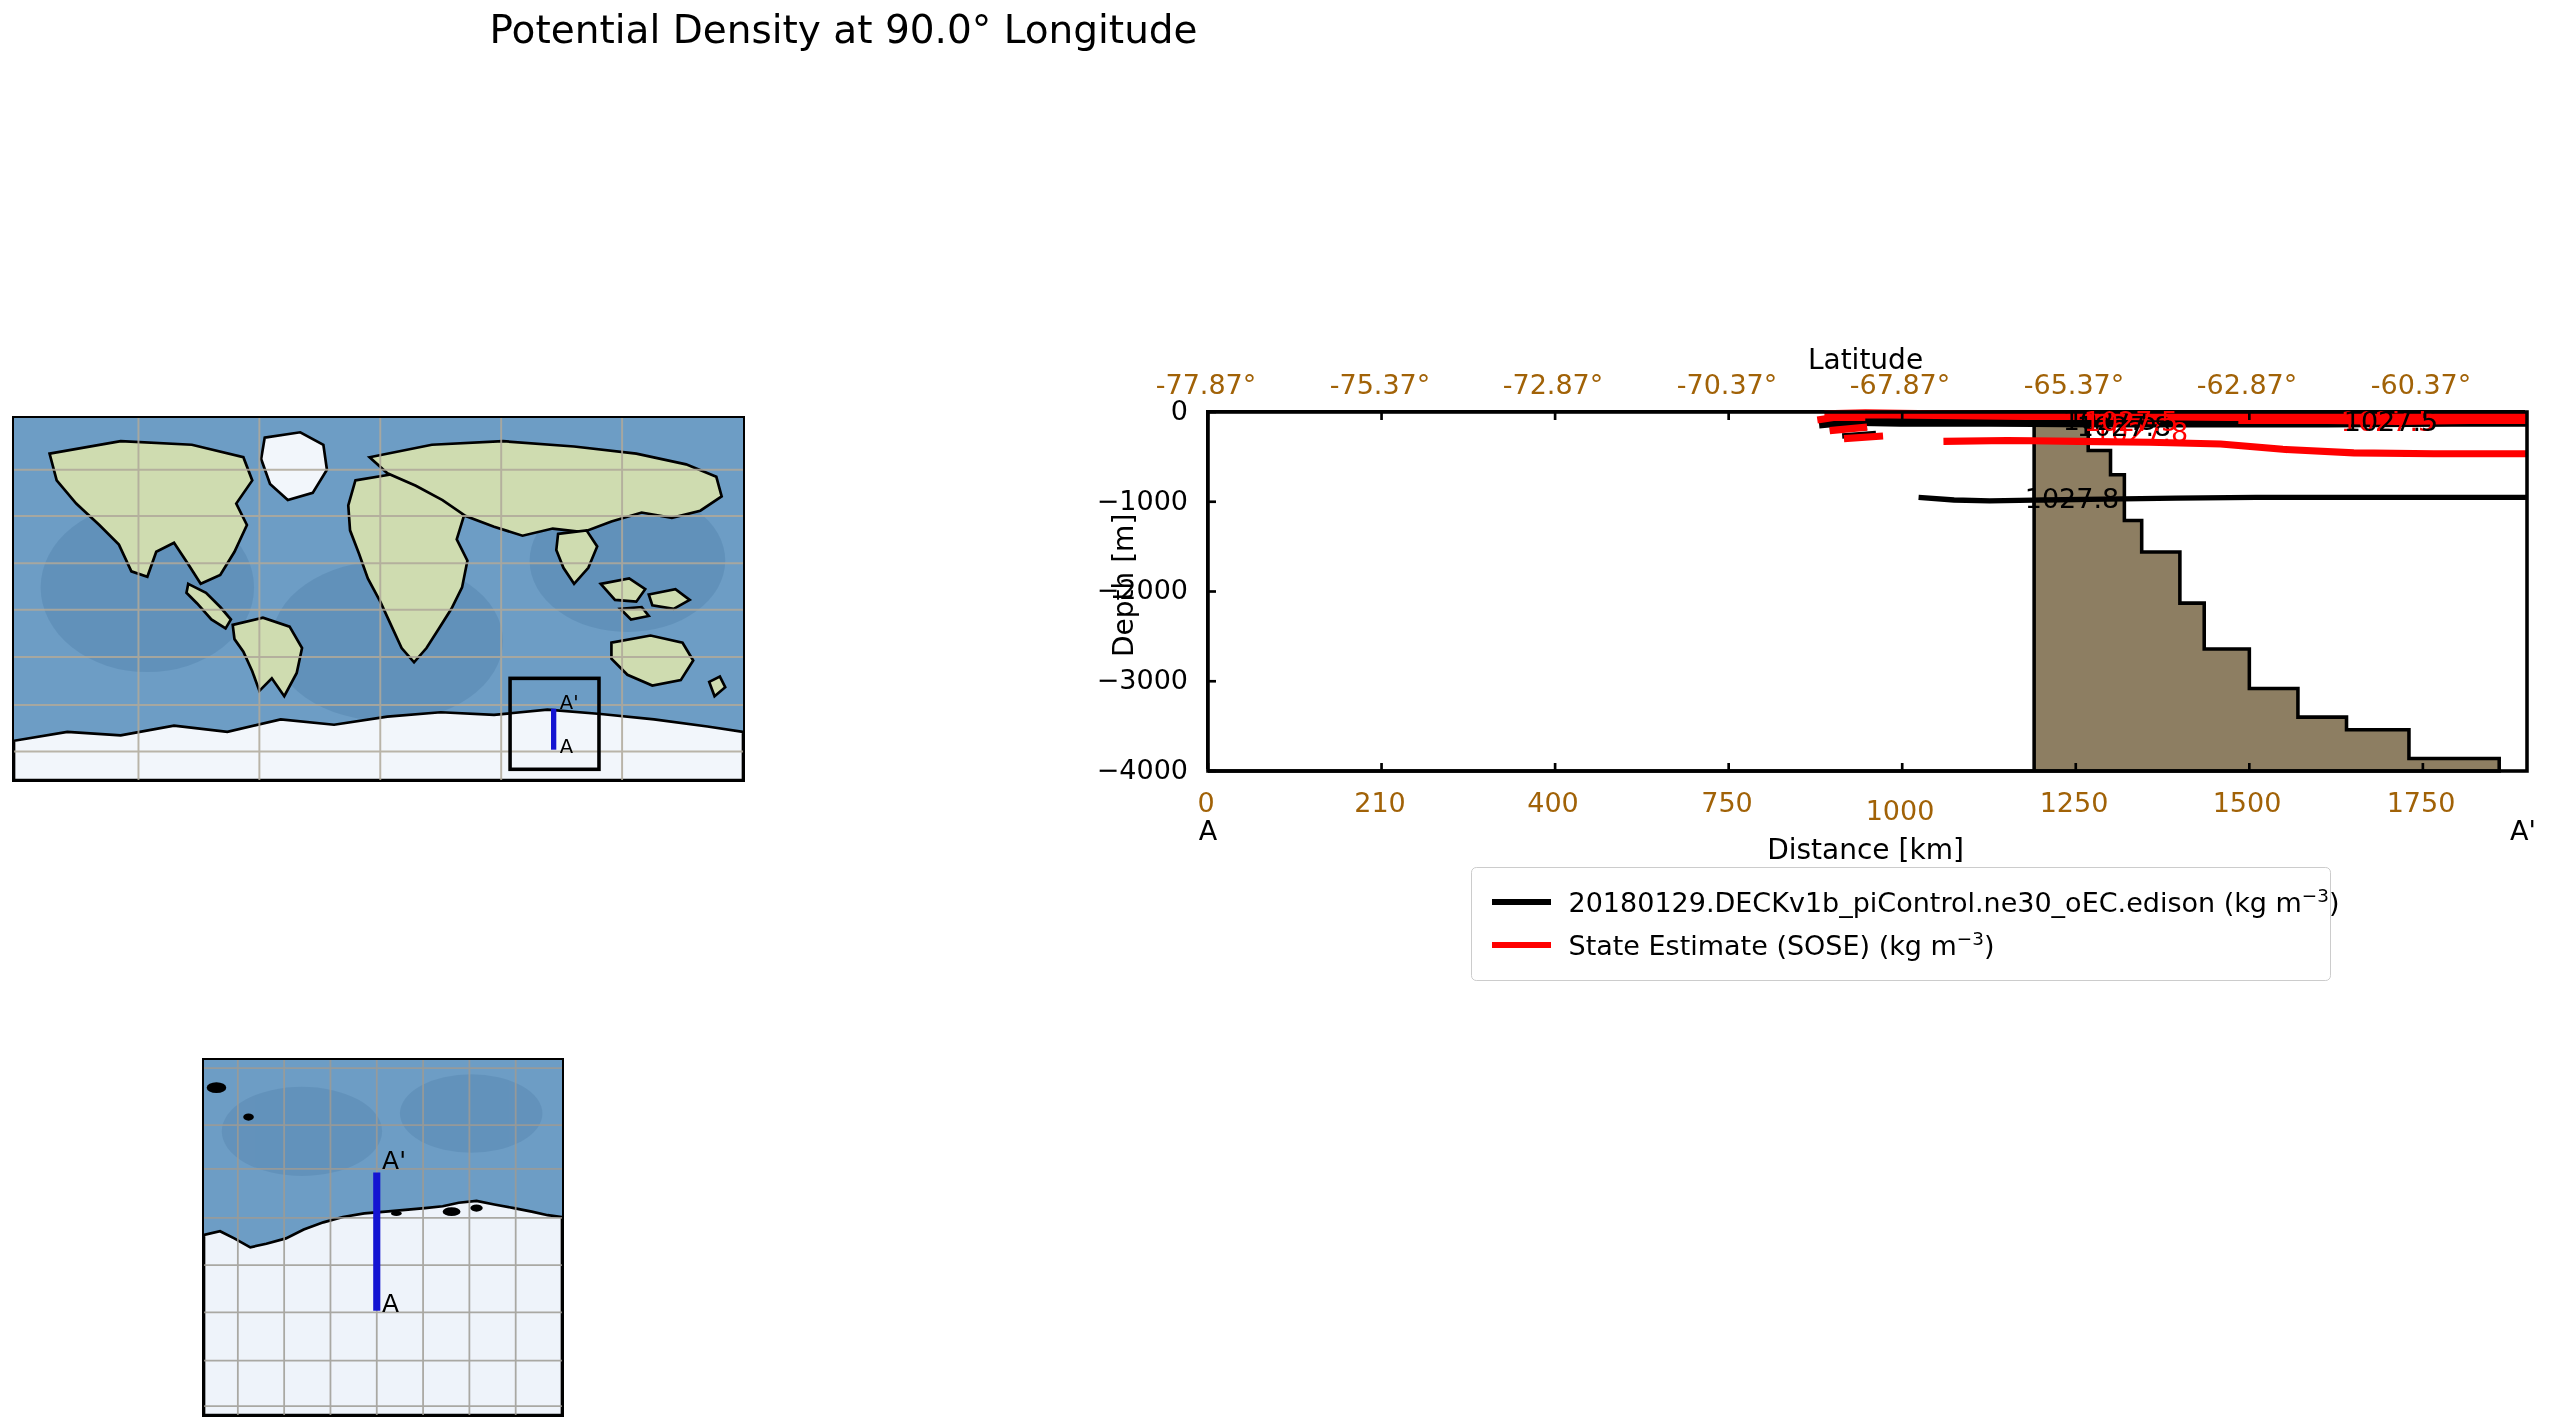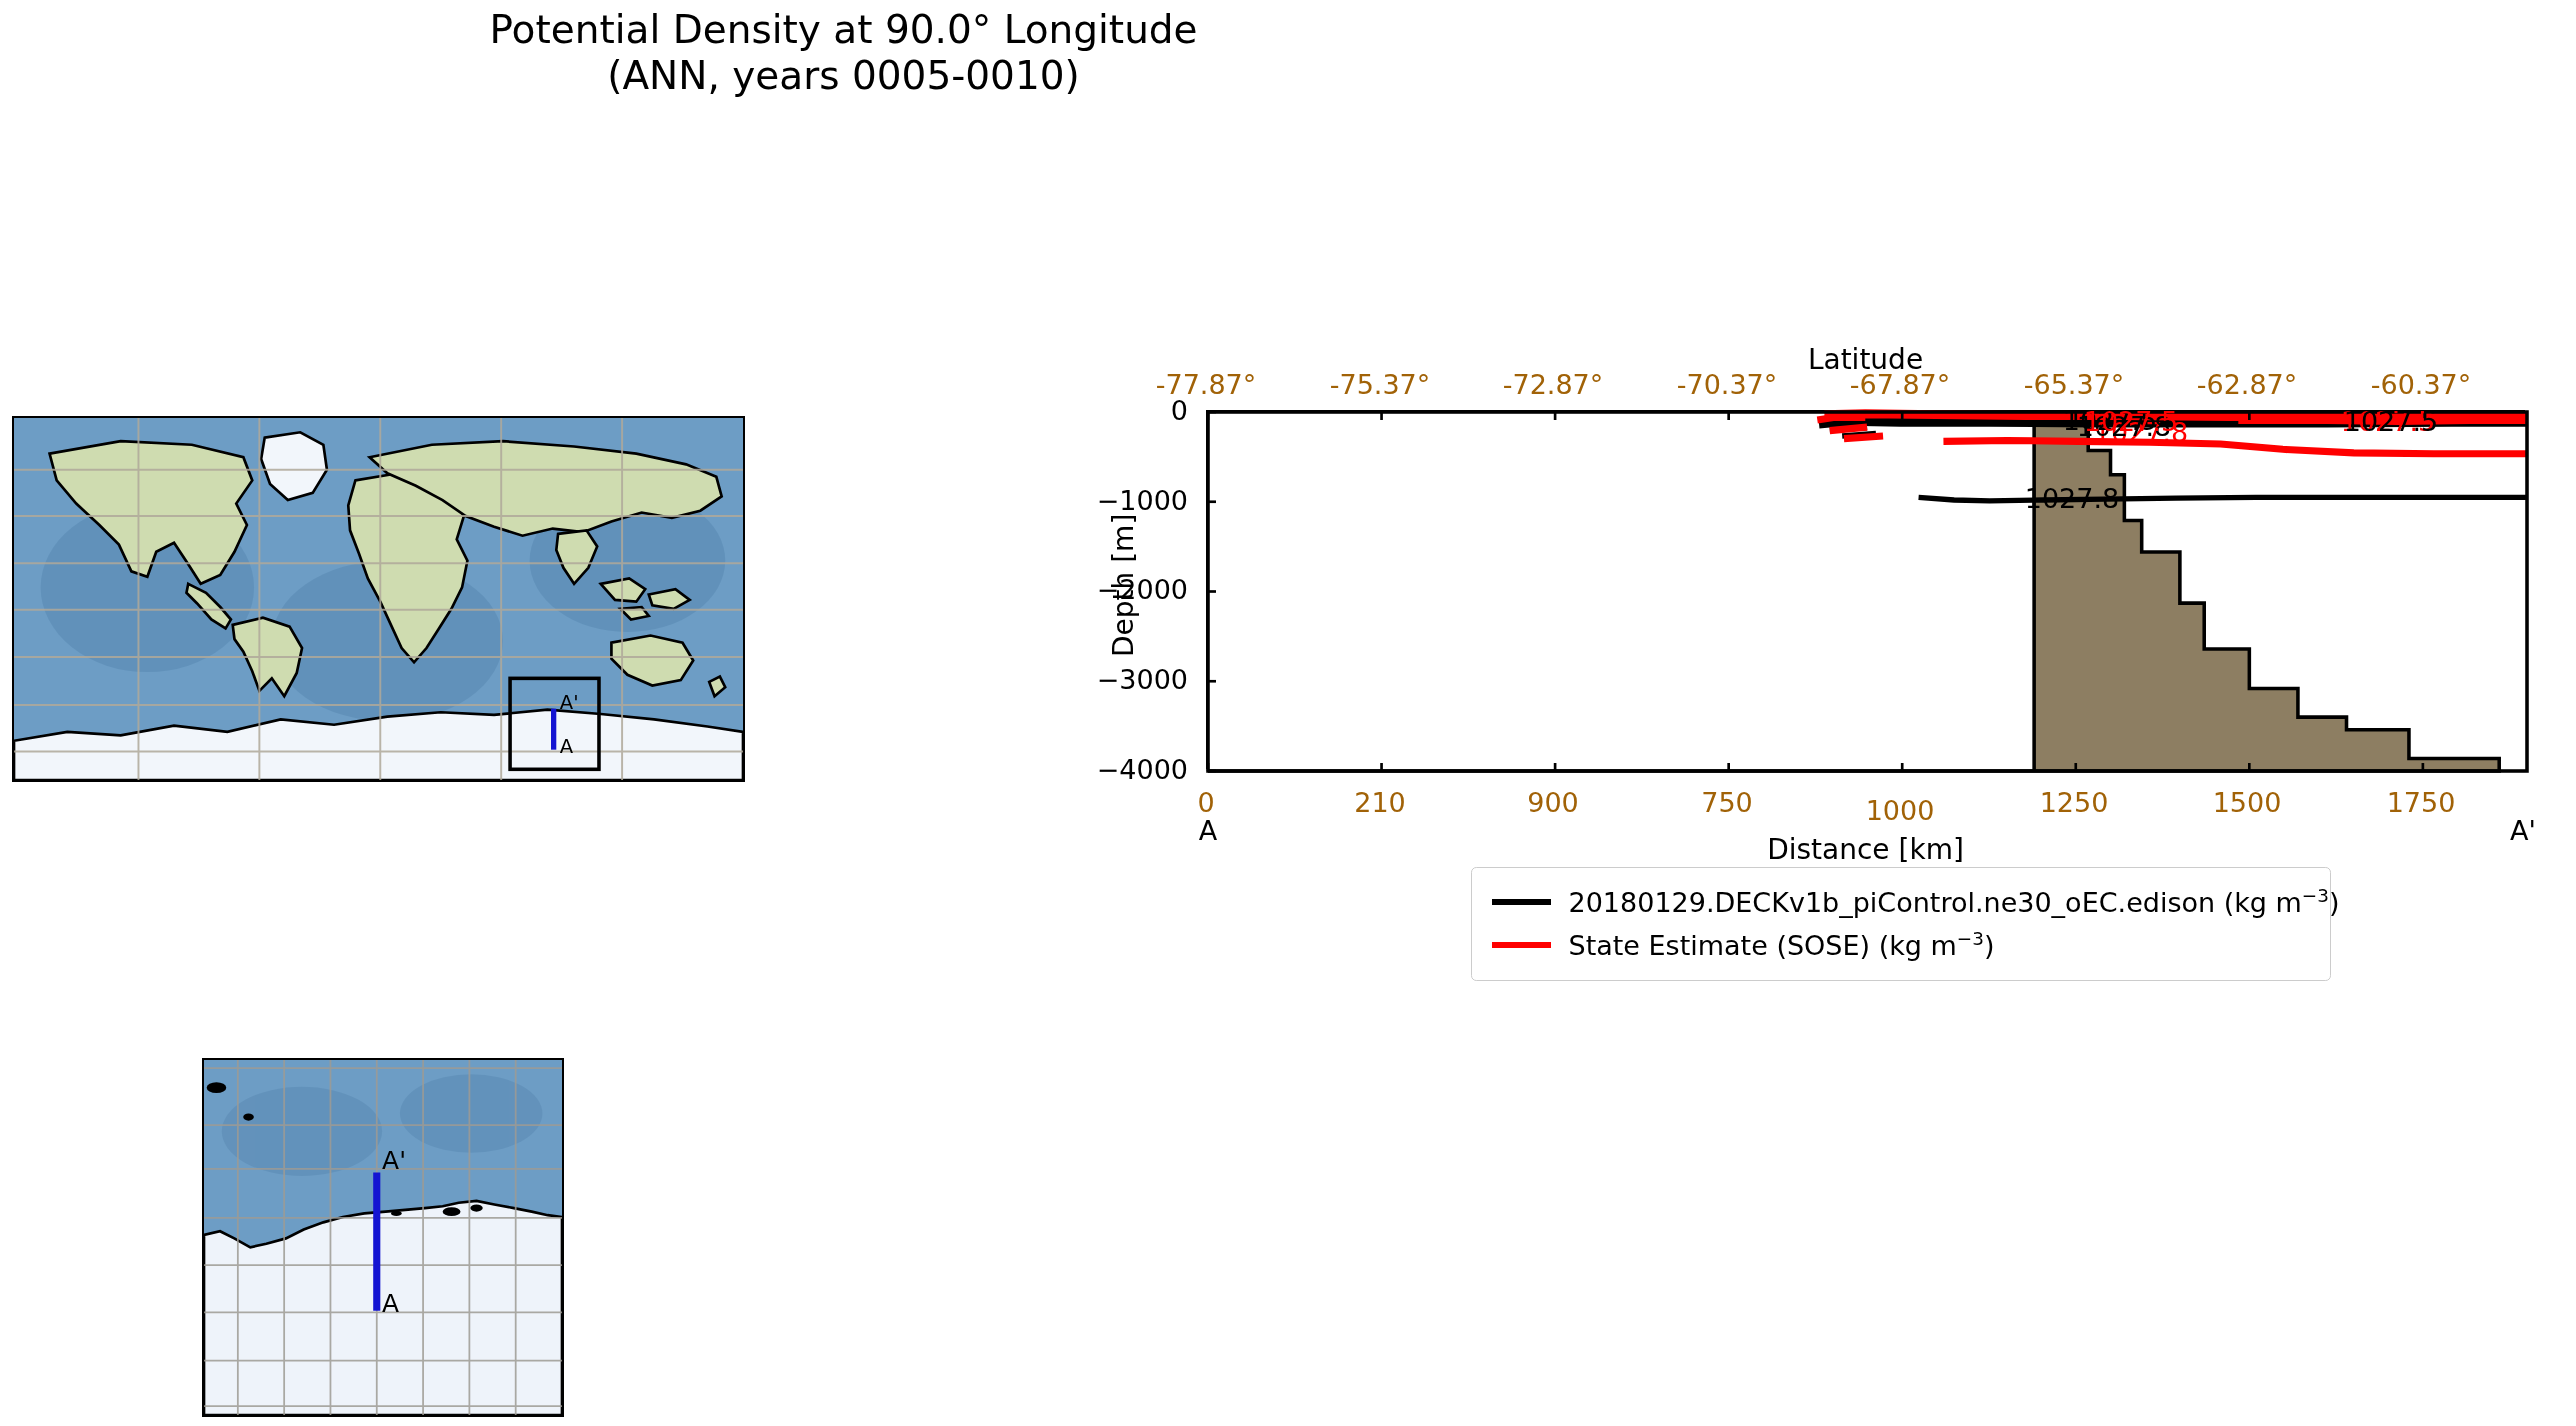--- a/index.html
+++ b/index.html
@@ -164,21 +164,20 @@
     font-size: 27px;
     white-space: nowrap;
     transform: translate(-50%, -50%);
   }
 </style>
 </head>
 <body>
 
 <div id="figure-title">
   <span class="tline">Potential Density at 90.0° Longitude</span>
-  <span class="tline">(ANN, years 0005-0010)</span>
 </div>
 
 <div class="panel" id="world-map-panel">
   <svg id="world-map-svg" viewBox="0 0 820 406" preserveAspectRatio="none">
     <rect x="0" y="0" width="820" height="406" fill="#6d9dc5"></rect>
 
     <g opacity="0.18">
       <ellipse cx="150" cy="190" rx="120" ry="95" fill="#2f5f8a"></ellipse>
       <ellipse cx="420" cy="250" rx="130" ry="90" fill="#2f5f8a"></ellipse>
       <ellipse cx="690" cy="160" rx="110" ry="80" fill="#2f5f8a"></ellipse>
@@ -299,21 +298,21 @@
     <div class="tick-label" style="left: 521px; top: 0px;">-70.37°</div>
     <div class="tick-label" style="left: 694px; top: 0px;">-67.87°</div>
     <div class="tick-label" style="left: 868px; top: 0px;">-65.37°</div>
     <div class="tick-label" style="left: 1041px; top: 0px;">-62.87°</div>
     <div class="tick-label" style="left: 1215px; top: 0px;">-60.37°</div>
   </div>
 
 <div class="tick-row" id="bottom-tick-labels" style="left:1206px; top:787px; width:1319px;">
     <div class="tick-label" style="left: 0px; top: 0px;">0</div>
     <div class="tick-label" style="left: 174px; top: 0px;">210</div>
-    <div class="tick-label" style="left: 347px; top: 0px;">900</div>
+    <div class="tick-label" style="left: 347px; top: 0px;">400</div>
     <div class="tick-label" style="left: 521px; top: 0px;">750</div>
     <div class="tick-label" style="left: 694px; top: 0px; margin-top: 8px;">1000</div>
     <div class="tick-label" style="left: 868px; top: 0px;">1250</div>
     <div class="tick-label" style="left: 1041px; top: 0px;">1500</div>
     <div class="tick-label" style="left: 1215px; top: 0px;">1750</div>
   </div>
 
 <div class="tick-row" id="left-tick-labels" style="left:1206px; top:410px; width:0;">
     <div class="ytick-label" style="left: -18px; top: 0px; transform: translate(-100%, -50%);">0</div>
     <div class="ytick-label" style="left: -18px; top: 90px; transform: translate(-100%, -50%);">−1000</div>

